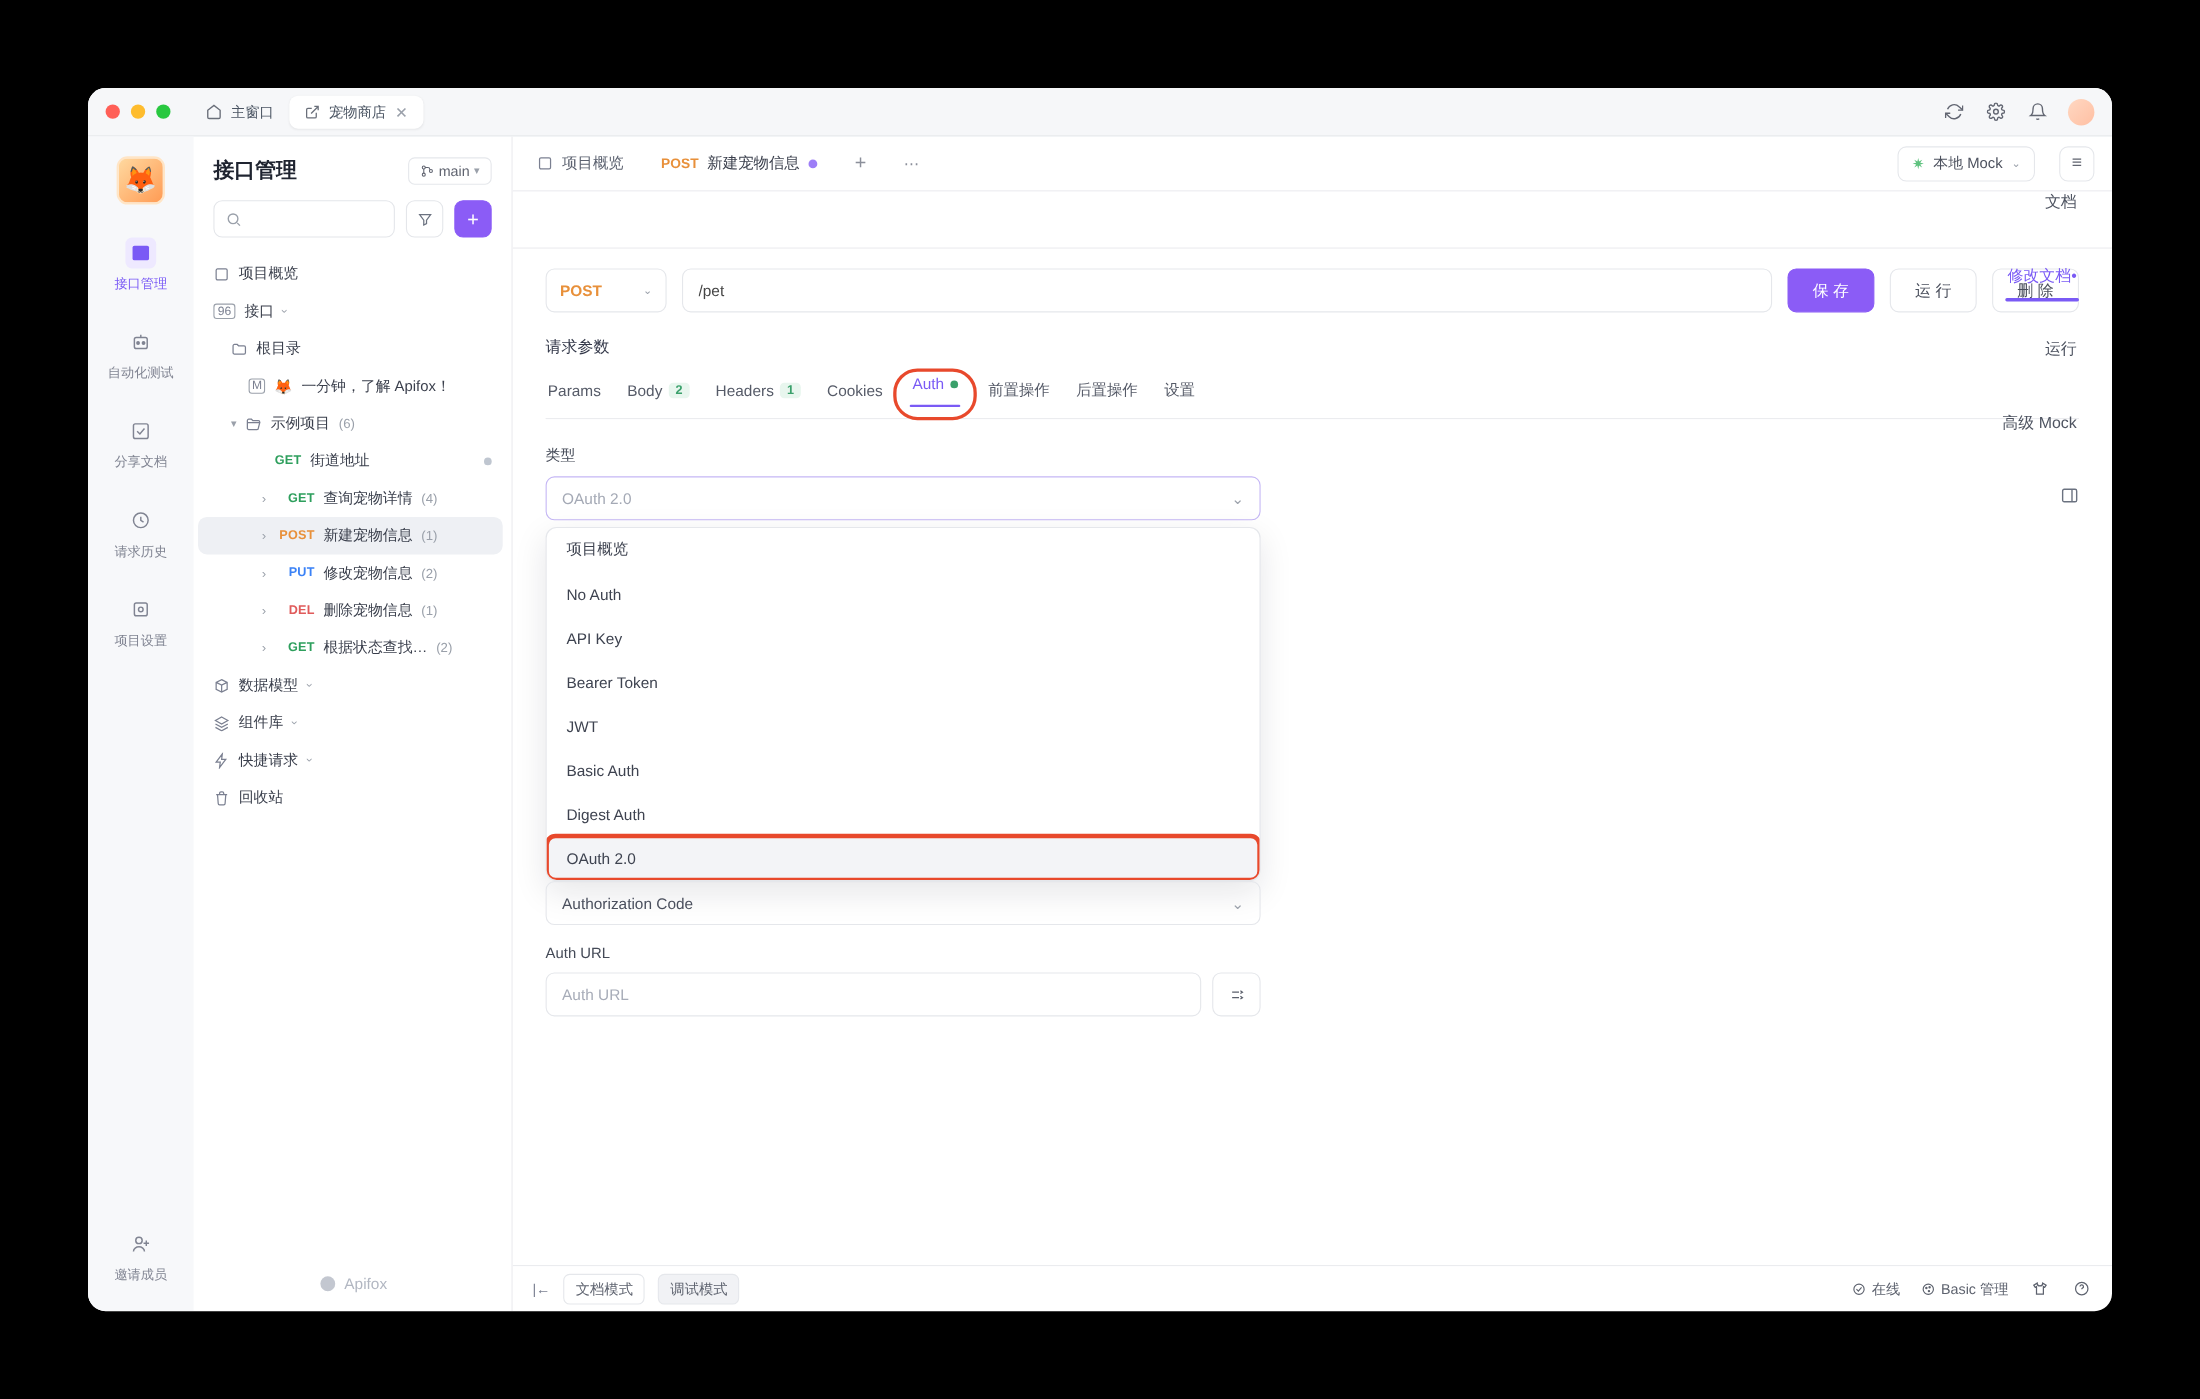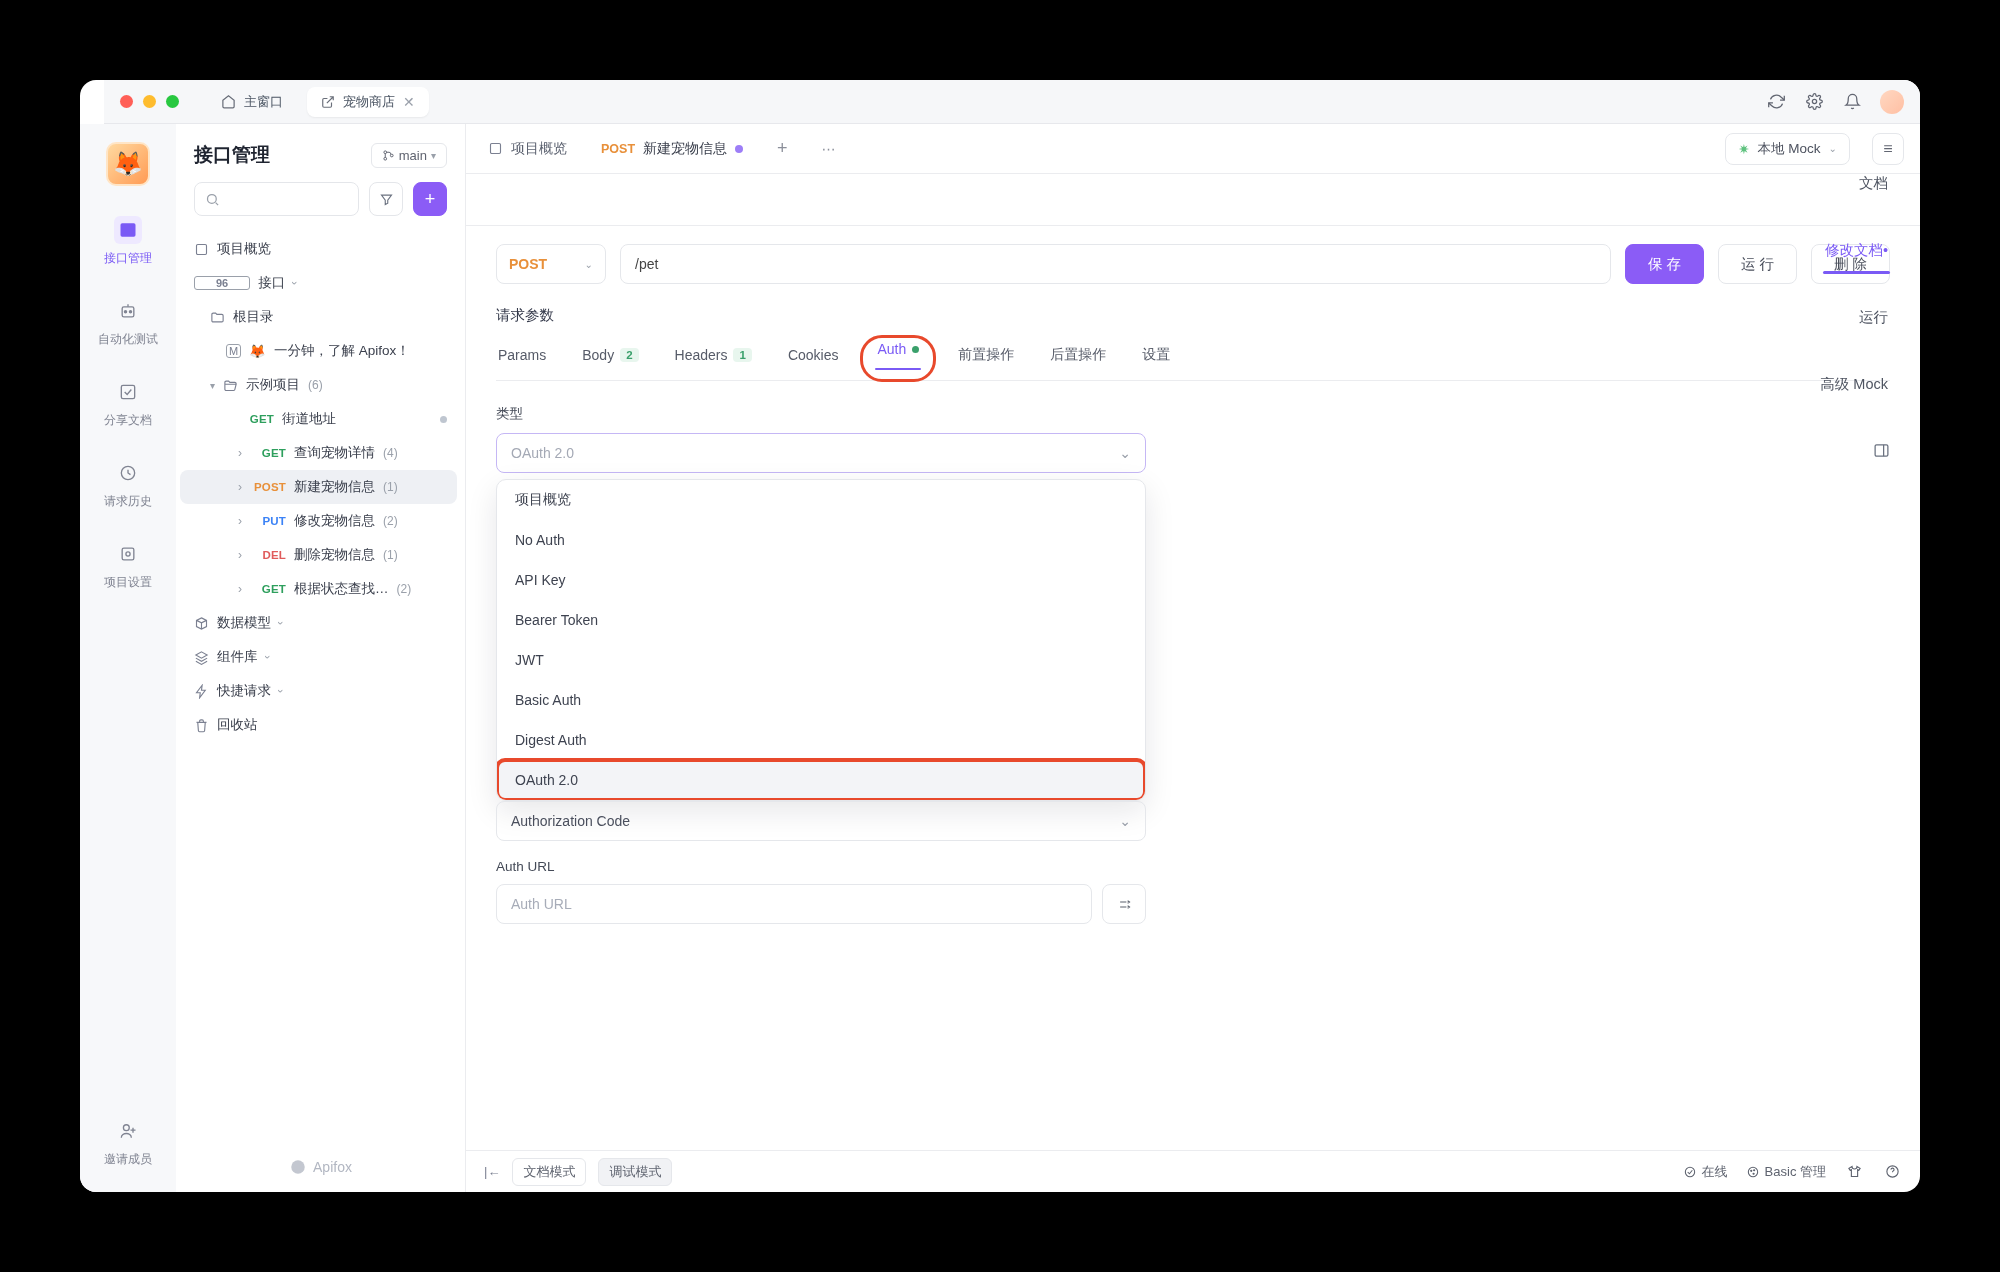--- a/index.html
+++ b/index.html
@@ -1,18 +1,18 @@
 <!DOCTYPE html>
 <html><head>
 <meta charset="utf-8">
 <style>
 * { box-sizing: border-box; margin: 0; padding: 0; font-family: -apple-system, BlinkMacSystemFont, "Segoe UI", "PingFang SC", "Microsoft YaHei", sans-serif; }
 body { background: #000; width: 2000px; height: 1272px; display: flex; align-items: center; justify-content: center; }
 .window { width: 1840px; height: 1112px; background: #fff; border-radius: 16px; overflow: hidden; display: flex; flex-direction: column; box-shadow: 0 22px 70px rgba(0,0,0,0.56); }
-.titlebar { height: 44px; background: #f6f7f9; display: flex; align-items: center; padding: 0 16px; gap: 10px; border-bottom: 1px solid #e7e8ec; margin-left: 24px; }
+.titlebar { height: 44px; background: #f6f7f9; display: flex; align-items: center; padding: 0 16px; border-bottom: 1px solid #e7e8ec; }
 .traffic { display: flex; gap: 10px; margin-right: 18px; }
 .dot { width: 13px; height: 13px; border-radius: 50%; }
 .dot.r { background: #ff5f57; } .dot.y { background: #febc2e; } .dot.g { background: #28c840; }
 .tabchip { height: 30px; padding: 0 14px; border-radius: 8px; display: flex; align-items: center; gap: 8px; color: #4b5563; font-size: 13px; cursor: pointer; }
 .tabchip.active { background: #fff; box-shadow: 0 1px 2px rgba(0,0,0,0.06); }
 .tabchip .close { color: #9aa0aa; font-size: 14px; }
 .titlebar-right { margin-left: auto; display: flex; gap: 18px; align-items: center; color: #626672; }
 .icon-btn { width: 20px; height: 20px; display: flex; align-items: center; justify-content: center; cursor: pointer; }
 .avatar { width: 24px; height: 24px; border-radius: 50%; background: linear-gradient(135deg,#ffd8c2,#ffbfa3); }
 .body { flex: 1; display: flex; overflow: hidden; }
@@ -52,21 +52,21 @@
 .subtab .mdot { color:#7a5af5; }
 .panels-icon { margin-left:auto; color:#6b7280; font-size:16px; cursor:pointer; padding-bottom:14px; }
 .content { flex:1; overflow:auto; padding:18px 30px; }
 .url-row { display:flex; gap:14px; align-items:center; margin-bottom:22px; }
 .method-pick { width:110px; height:40px; border:1px solid #e5e7eb; border-radius:8px; display:flex; align-items:center; justify-content:space-between; padding:0 12px; cursor:pointer; }
 .method-pick .mlabel { color:#e8903a; font-weight:700; font-size:14px; }
 .url-input { flex:1; height:40px; border:1px solid #e5e7eb; border-radius:8px; padding:0 14px; font-size:14px; color:#444; }
 .btn { height:40px; padding:0 22px; border-radius:8px; font-size:14.5px; cursor:pointer; display:flex;align-items:center; border:1px solid #e5e7eb; color:#4a4f5c; background:#fff; }
 .btn.primary { background:#8b5cf6; border-color:#8b5cf6; color:#fff; }
 .sec-title { font-size:14.5px; color:#34394a; margin-bottom:16px; font-weight:500; }
-.req-tabs { display:flex; gap:32px; border-bottom:1px solid #ebecef; padding-bottom:0; margin-bottom:24px; }
+.req-tabs { display:flex; gap:20px; border-bottom:1px solid #ebecef; padding-bottom:0; margin-bottom:24px; }
 .req-tab { font-size:14px; color:#565b68; padding:0 2px 12px; cursor:pointer; position:relative; display:flex; gap:6px; align-items:center; }
 .req-tab .badge { background:#e8f6ee; color:#3aa06b; font-size:11.5px; padding:1px 6px; border-radius:4px; font-weight:600; }
 .req-tab.active { color:#7a5af5; }
 .req-tab.active::after { content:""; position:absolute; left:0; right:0; bottom:-1px; height:2.5px; background:#7a5af5; border-radius:2px; }
 .req-tab .gdot { width:7px; height:7px; border-radius:50%; background:#3aa06b; }
 .highlight-box { border:3px solid #e8492c; border-radius:22px; padding:3px 12px 10px; margin:-6px -12px -2px; }
 .field-label { font-size:13.5px; color:#444a57; margin:18px 0 10px; }
 .select { width:650px; height:40px; border:1px solid #c5b7f5; border-radius:8px; padding:0 14px; display:flex; align-items:center; justify-content:space-between; color:#a4a9b5; font-size:14px; cursor:pointer; }
 .select.plain { border-color:#e5e7eb; color:#4a4f5d; }
 .select .chev { color:#9aa0aa; }
@@ -229,21 +229,21 @@
       <div class="tree">
         <div class="tree-row">
           <span>
               <svg width="15" height="15" viewBox="0 0 24 24" fill="none" stroke="#7b8091" stroke-width="1.8">
                 <rect x="4" y="4" width="16" height="16" rx="2"></rect>
               </svg>
             </span>
           <span>项目概览</span>
         </div>
         <div class="tree-row">
-          <span style="font-size:11px;border:1px solid #9aa0aa;border-radius:3px;padding:0 21px;color:#7b8091;font-weight:bold;">96</span>
+          <span style="font-size:11px;border:1px solid #9aa0aa;border-radius:3px;padding:0 3px;color:#7b8091;">96</span>
           <span>接口</span>
           <span class="chevron">›</span>
         </div>
         <div class="tree-row indent-1">
           <span>
               <svg width="15" height="15" viewBox="0 0 24 24" fill="none" stroke="#7b8091" stroke-width="1.8">
                 <path d="M3 7a2 2 0 0 1 2-2h4l2 2h8a2 2 0 0 1 2 2v8a2 2 0 0 1-2 2H5a2 2 0 0 1-2-2z"></path>
               </svg>
             </span>
           <span>根目录</span>

